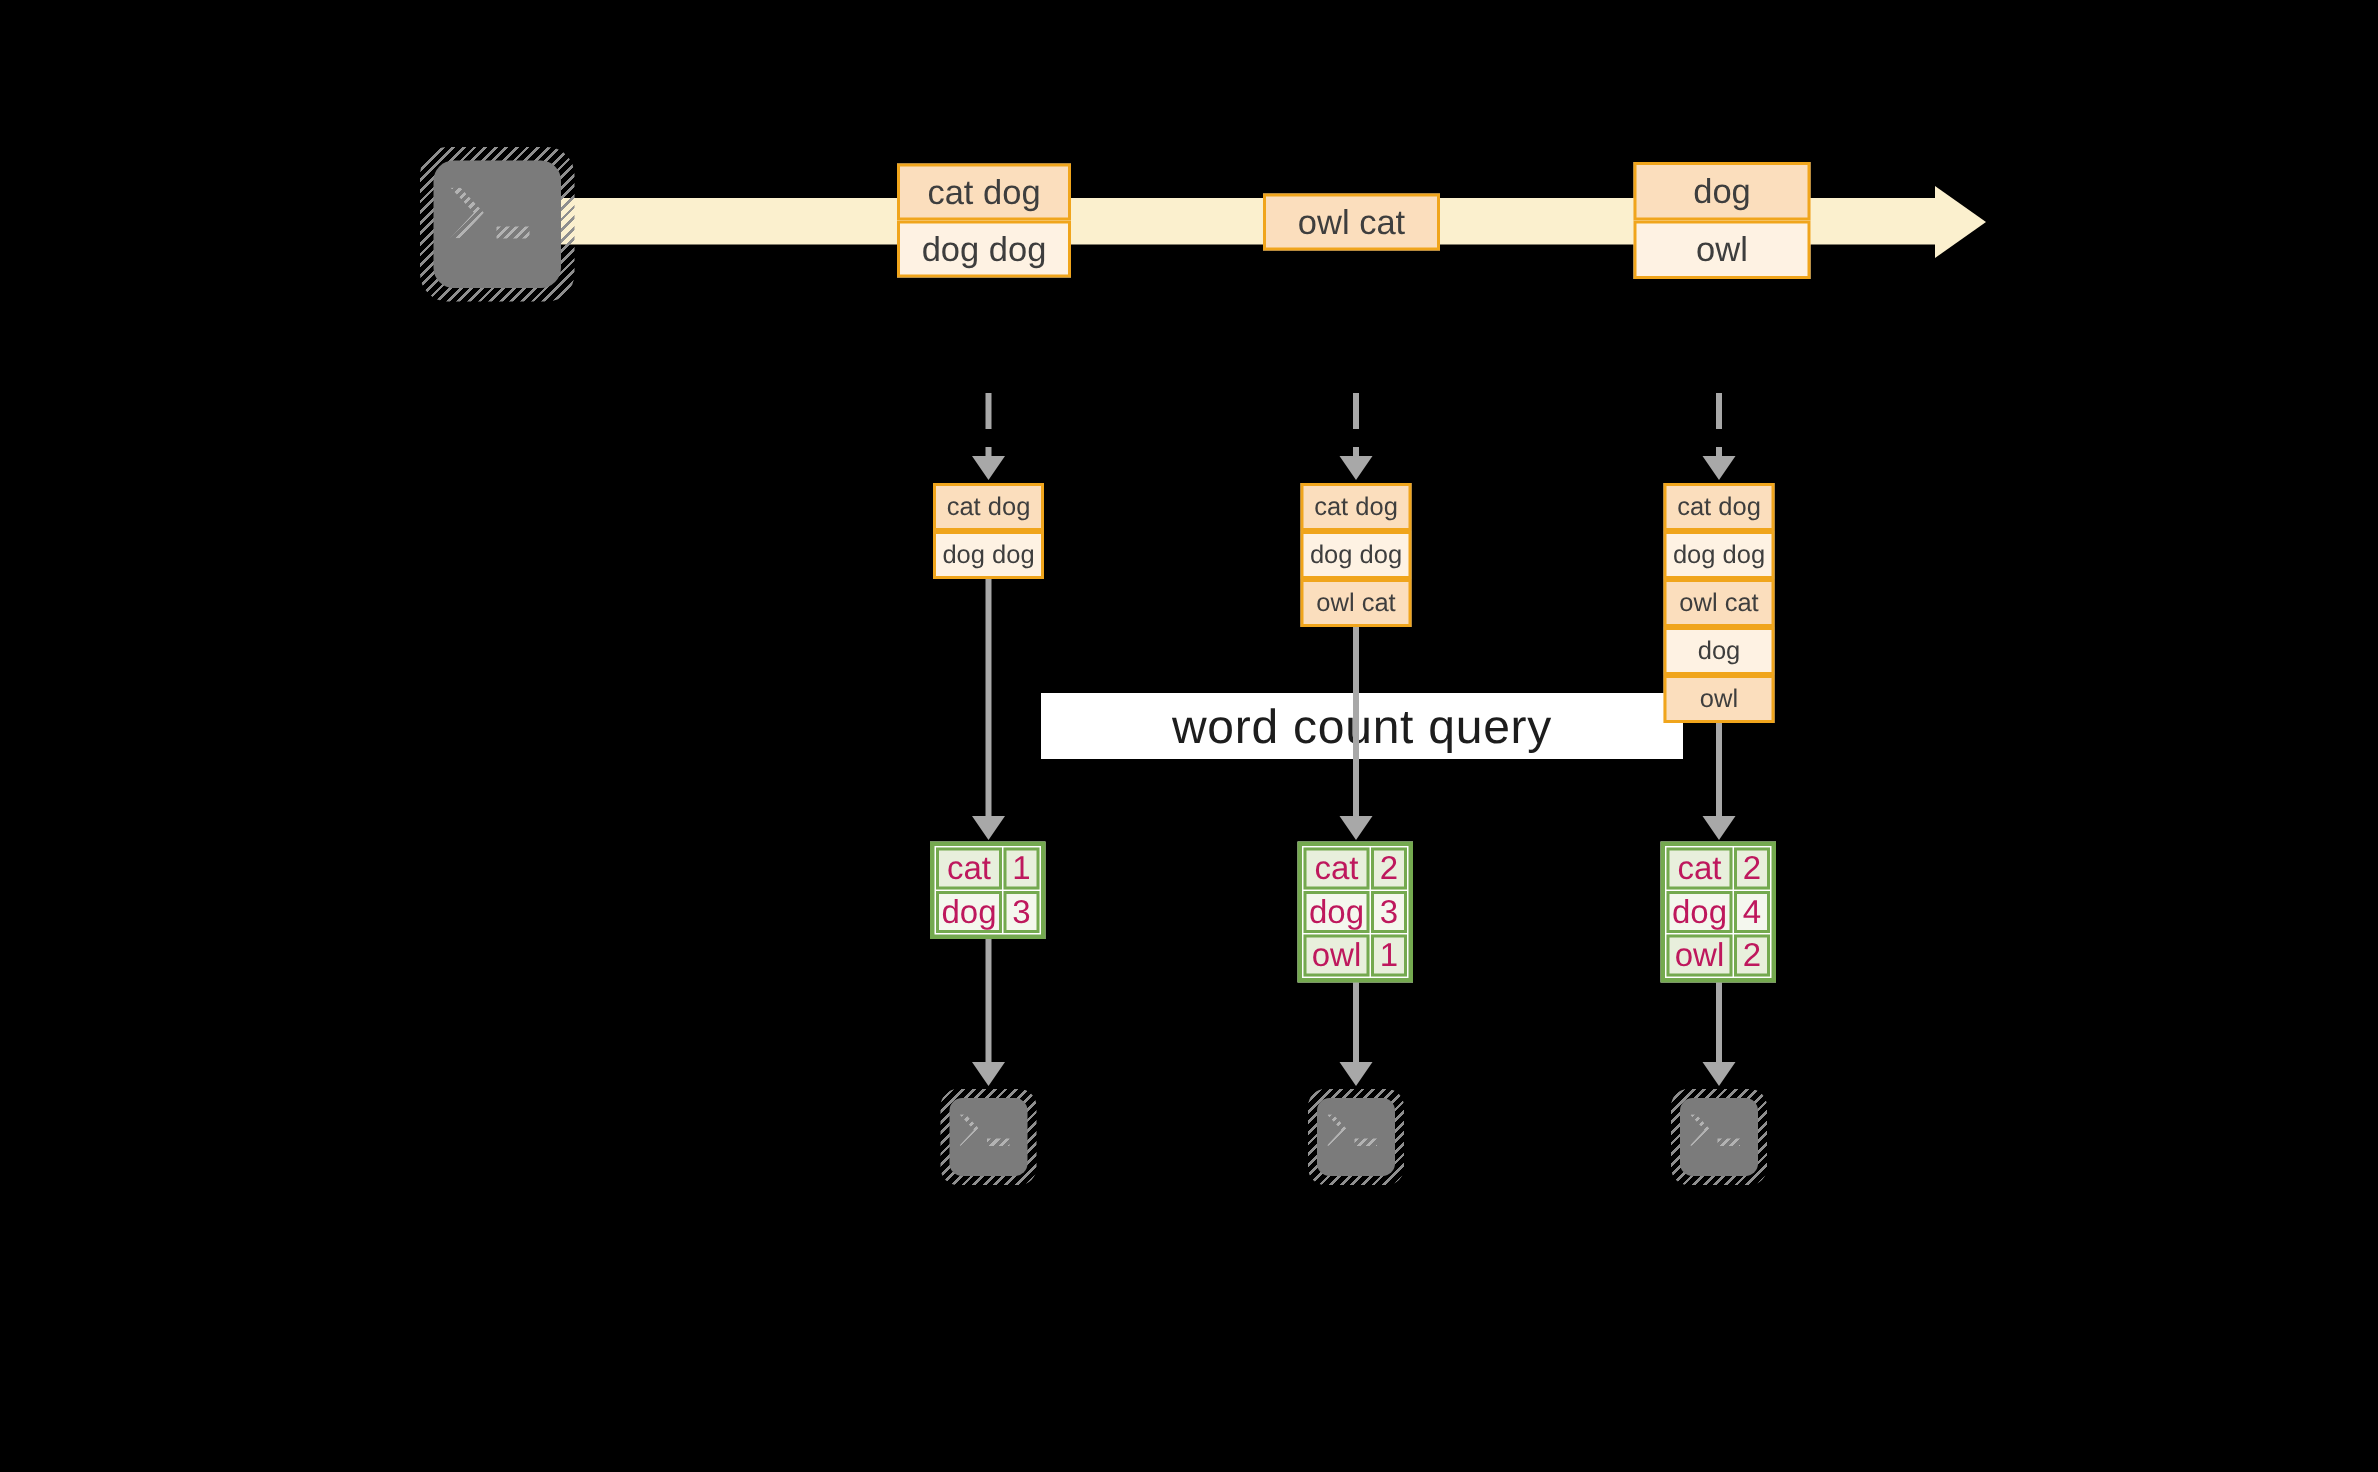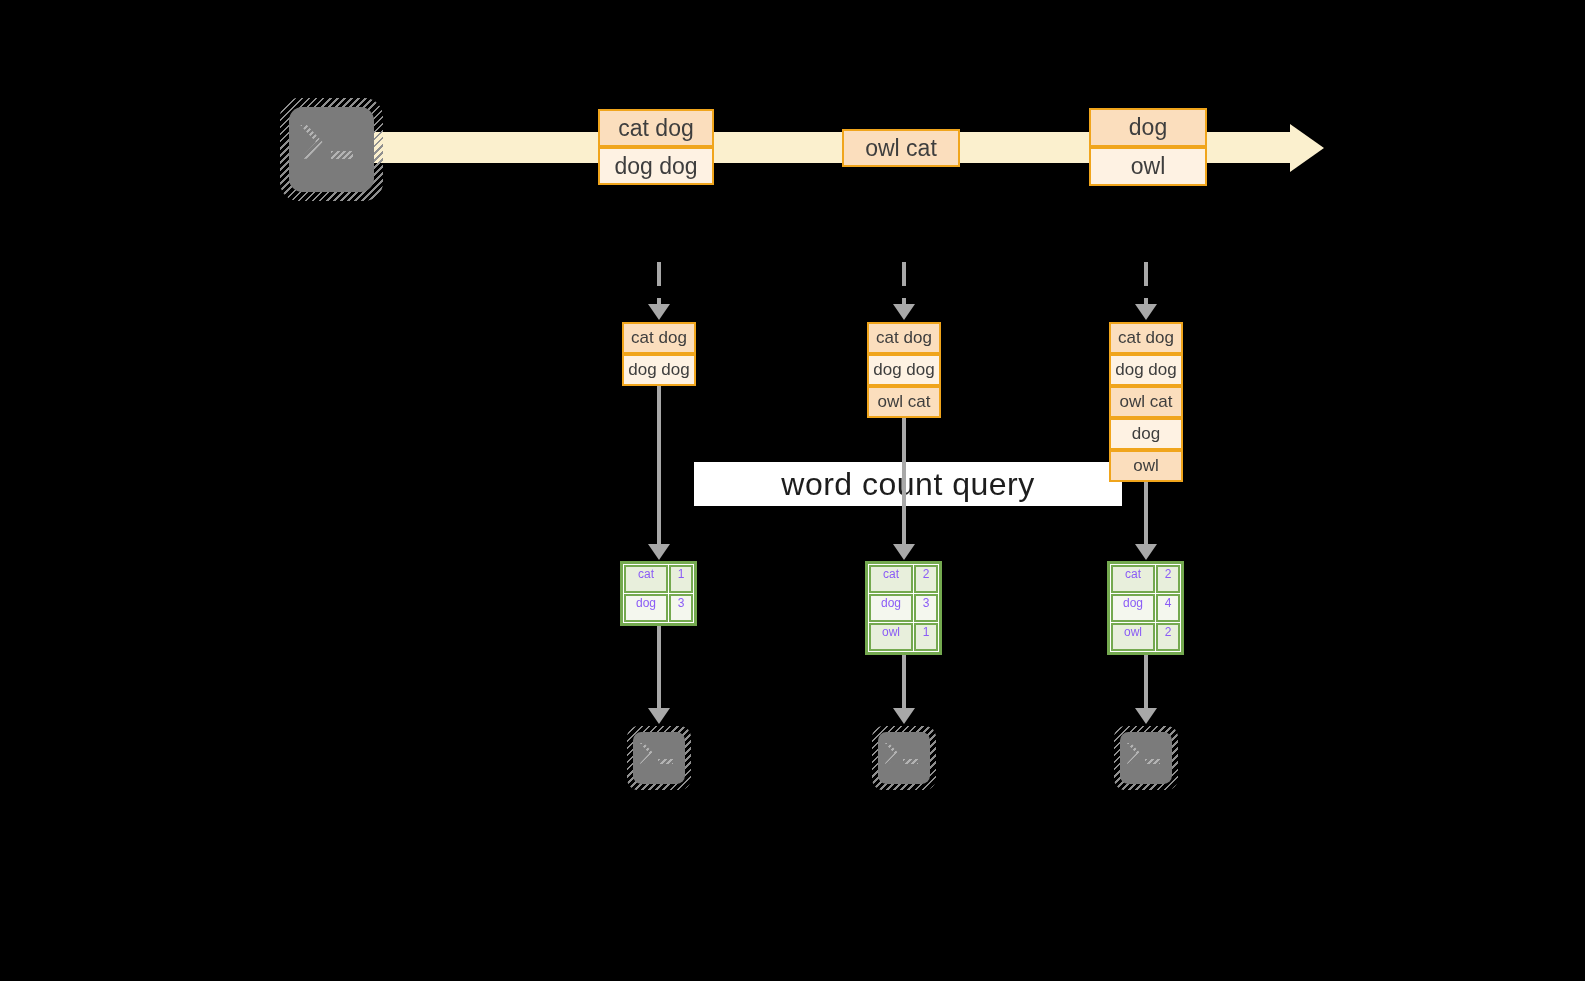--- a/index.html
+++ b/index.html
@@ -66,22 +66,22 @@
   }
 
   
   .gtable{
     position:absolute;z-index:6;
     border:3px solid var(--green);background:#fff;padding:1px;
     display:grid;grid-template-columns:1fr 24px;gap:1px;
   }
   .gcell{
     height:28px;border:2px solid var(--green);
-    display:flex;align-items:flex-start;justify-content:center;
-    font-size:12px;color:#8b5cf6;
+    display:flex;align-items:center;justify-content:center;
+    font-size:22px;color:#be185d;
   }
   .gtone-dark{background:var(--gcell-dark);}
   .gtone-light{background:var(--gcell-light);}
 </style>
 </head>
 <body>
 
 <div id="canvas" style="--orange: #F0A51C; --cell-dark: #FBDEBD; --cell-light: #FEF2E3; --green: #74A94F; --gcell-dark: #E8EFDC; --gcell-light: #F4F7EE; --arrow-gray: #A8A8A8; --term-gray: #7B7B7B; --query-bg: #FFFFFF; --text: #3E3E3E; background: rgb(0, 0, 0);">
   <div class="query-box">
     <span>word count query</span>

